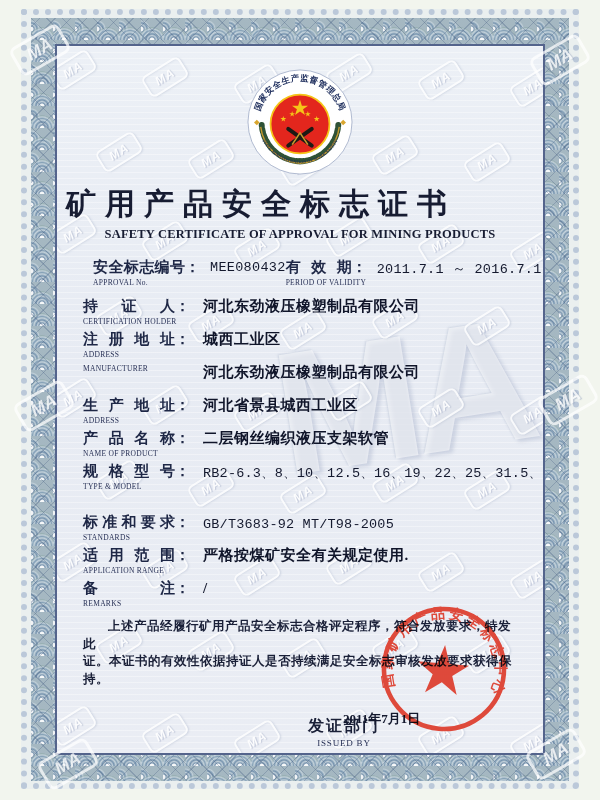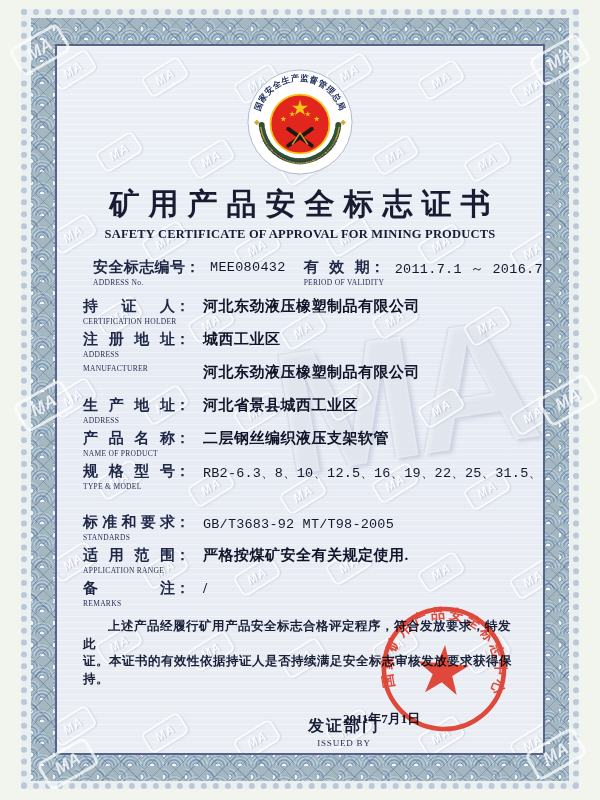--- a/index.html
+++ b/index.html
@@ -43,35 +43,35 @@
             text-shadow:3px 3px 4px rgba(152,164,192,.35), -1px -1px 2px rgba(152,164,192,.28); }
   .wm-corner { position:absolute; z-index:4; width:56px; height:32px; border:3px solid rgba(255,255,255,.85);
                border-radius:7px; color:rgba(255,255,255,.9); font:bold italic 17px "Liberation Sans", sans-serif;
                display:flex; align-items:center; justify-content:center; transform:rotate(-30deg);
                text-shadow:1px 1px 1px rgba(130,145,175,.5); opacity:.85; pointer-events:none; }
 
   
   .content { position:relative; z-index:1; height:100%; }
 
   .emblem-wrap { text-align:center; padding-top:22px; }
-  .cert-title { text-align:center; margin-top:4px; font-size:30px; font-weight:bold;
+  .cert-title { text-align:left; margin-top:4px; font-size:30px; font-weight:bold;
                 letter-spacing:9px; text-indent:9px; color:#171c32; }
   .cert-subtitle { text-align:center; margin-top:2px; font-size:12.5px; font-weight:bold;
                    letter-spacing:.2px; color:#171c32; }
 
   .meta-row { display:flex; align-items:flex-start; margin:16px 0 0 36px; white-space:nowrap; }
   .zh-label { display:inline-block; text-align:justify; text-align-last:justify;
               font-weight:bold; font-size:15px; line-height:19px; color:#1e2746; vertical-align:top; }
   .colon { font-weight:bold; font-size:15px; line-height:19px; color:#1e2746; }
   .sub-en { font-family:"Liberation Serif", serif; font-size:7.5px; letter-spacing:.3px;
             color:#273055; white-space:nowrap; margin-top:1px; }
   .w92 { width:92px; } .w66 { width:66px; }
   .meta-val { font-family:"Liberation Mono", monospace; font-size:13.5px; color:#14192e;
               margin-left:10px; padding-top:2px; letter-spacing:.3px; }
-  .meta-gap { margin-left:18px; }
+  .meta-gap { }
 
   .fields { margin:10px 0 0 26px; }
   .frow { display:flex; align-items:flex-start; margin-bottom:3px; min-height:30px; }
   .frow.gap-top { margin-top:21px; }
   .flabel-block { flex:0 0 112px; }
   .fvalue { margin-left:8px; font-size:15px; font-weight:bold; line-height:19px; color:#10152a;
             letter-spacing:.5px; }
   .fvalue.mono { font-family:"Liberation Mono", monospace; font-weight:normal; font-size:13.5px;
                  letter-spacing:.2px; padding-top:2px; color:#14192e; }
 
@@ -195,21 +195,21 @@
           </text>
         </svg>
       </div>
 
       <div class="cert-title">矿用产品安全标志证书</div>
       <div class="cert-subtitle">SAFETY CERTIFICATE OF APPROVAL FOR MINING PRODUCTS</div>
 
       <div class="meta-row">
         <div>
           <div><span class="zh-label w92">安全标志编号</span><span class="colon">：</span></div>
-          <div class="sub-en">ADDRESS No.</div>
+          <div class="sub-en">APPROVAL No.</div>
         </div>
         <div class="meta-val">MEE080432</div>
         <div class="meta-gap">
           <div><span class="zh-label w66">有效期</span><span class="colon">：</span></div>
           <div class="sub-en">PERIOD OF VALIDITY</div>
         </div>
         <div class="meta-val">2011.7.1 ～ 2016.7.1</div>
       </div>
 
       <div class="fields">

